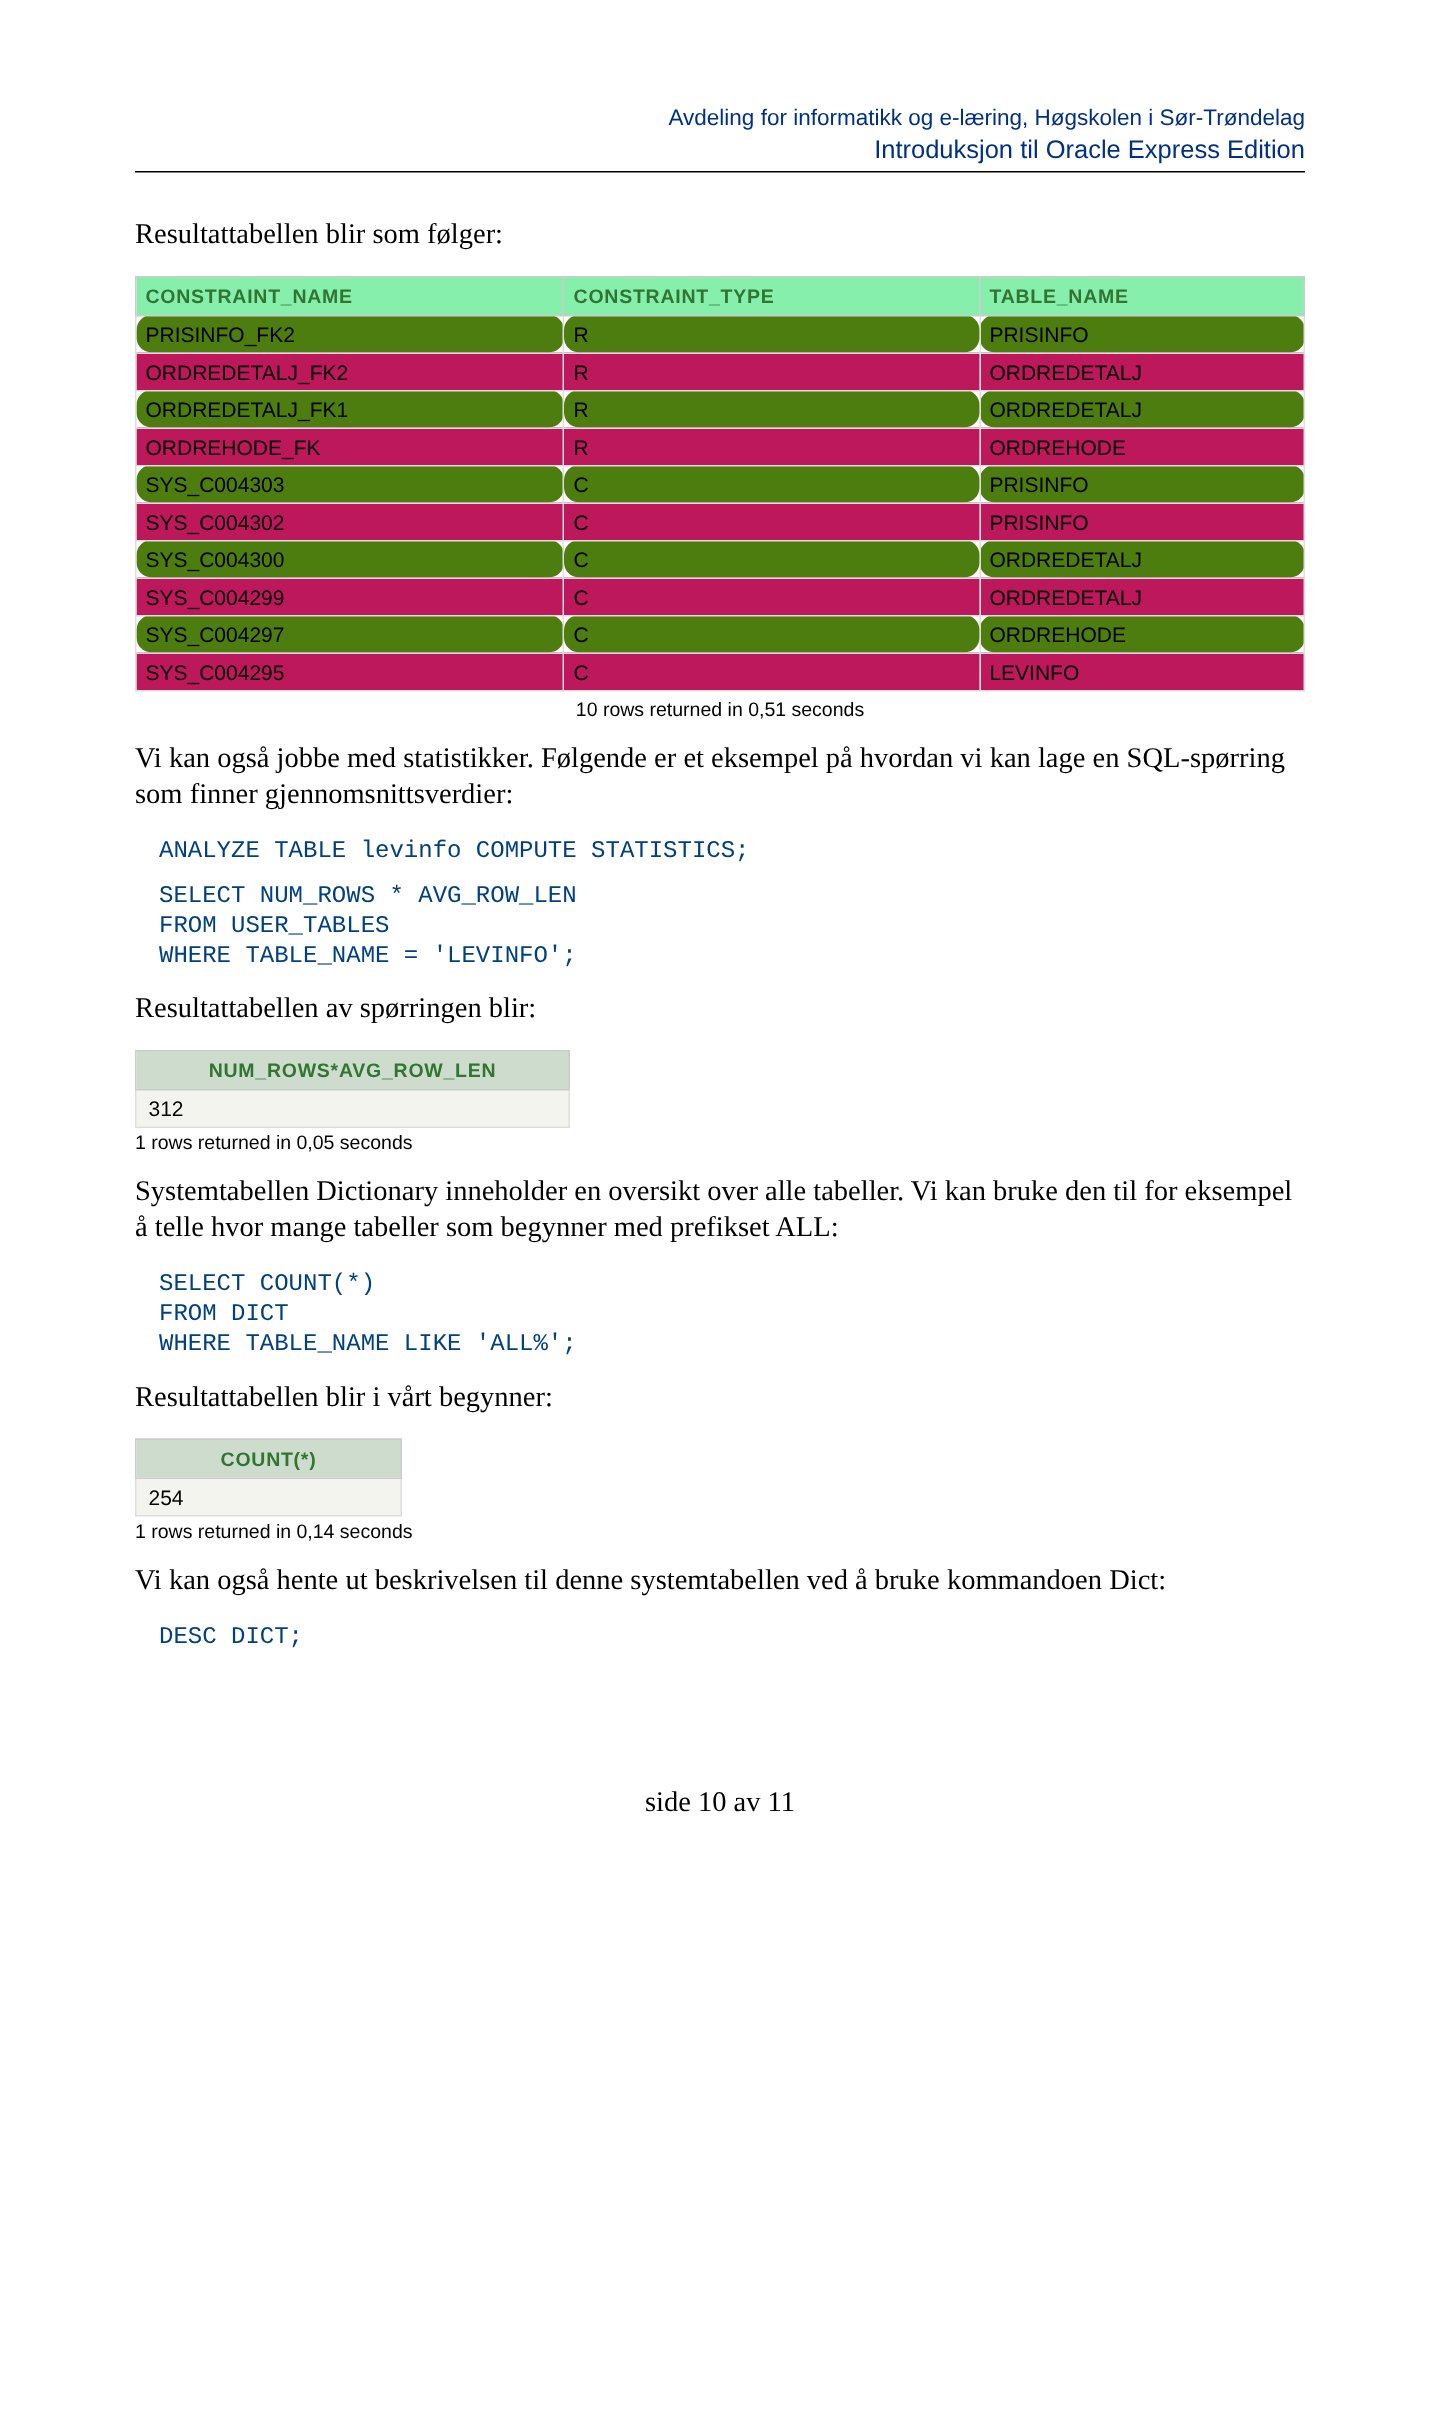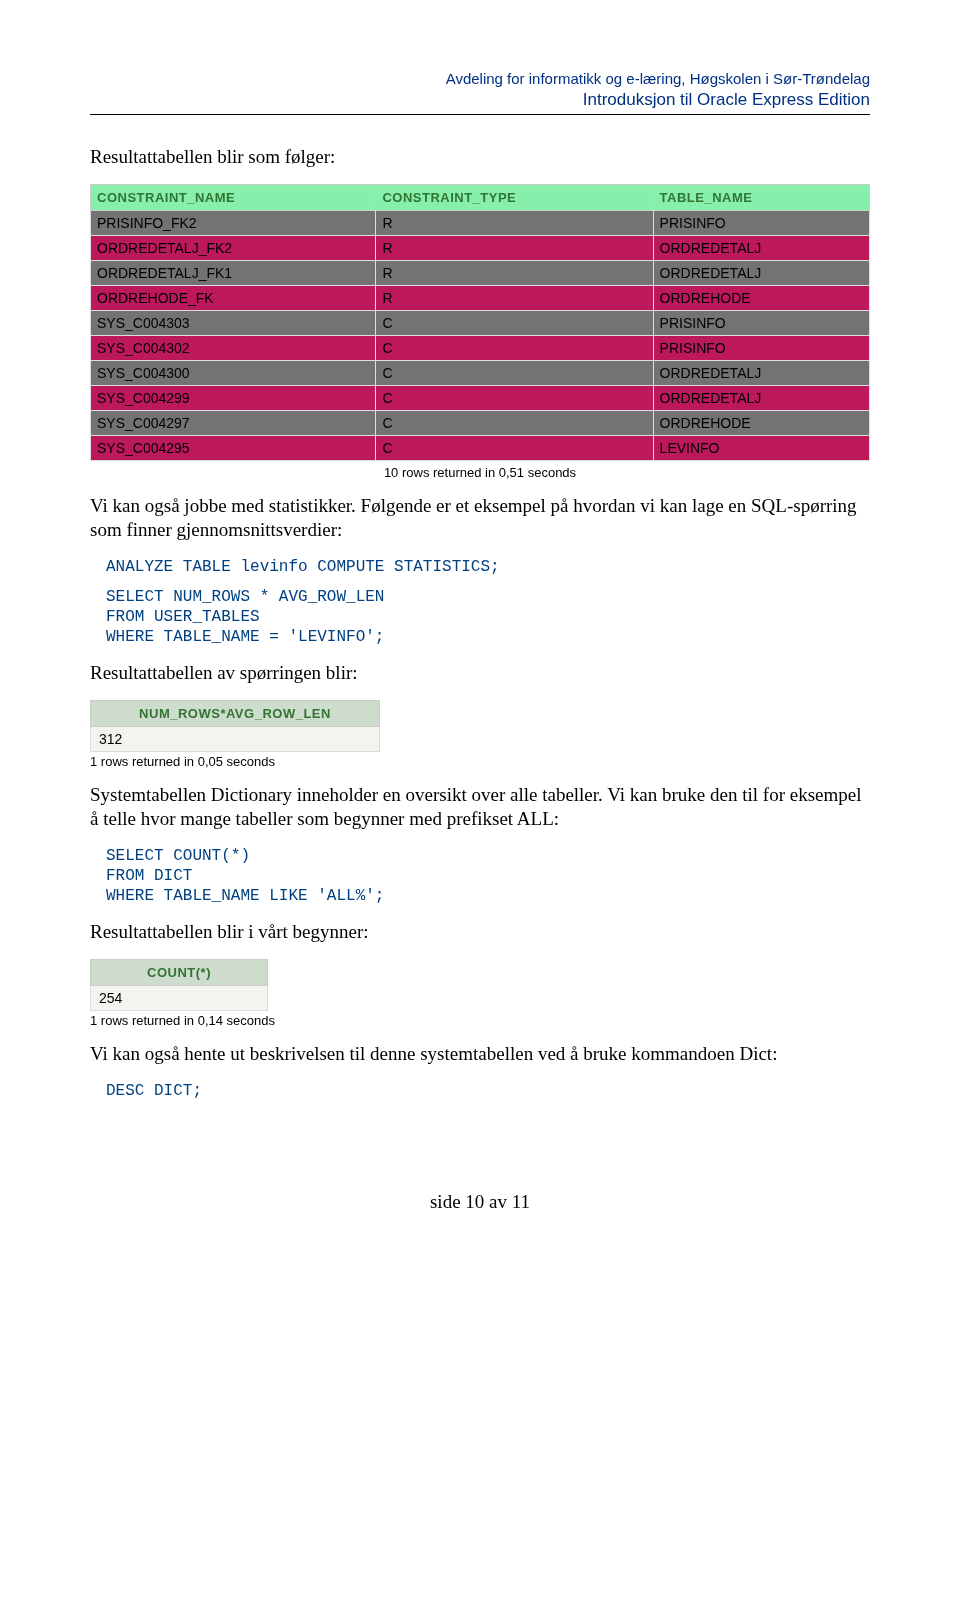--- a/index.html
+++ b/index.html
@@ -48,21 +48,22 @@
     border: 1px solid #ccc;
     text-align: left;
     letter-spacing: 0.5px;
     font-size: 13px;
   }
   table.result td {
     padding: 4px 6px;
     border: 1px solid #ddd;
   }
   table.result tr.odd td {
-    background: #737373;
+    background: #4d7c0f;
+    border-radius: 10px;
   }
   table.result tr.even td {
     background: #be185d;
   }
   .center-col { text-align: center; margin-top: 42px; }
   .table-footer {
     font-family: Arial, Helvetica, sans-serif;
     font-size: 13px;
     margin: 2px 0 2px 0;
   }

